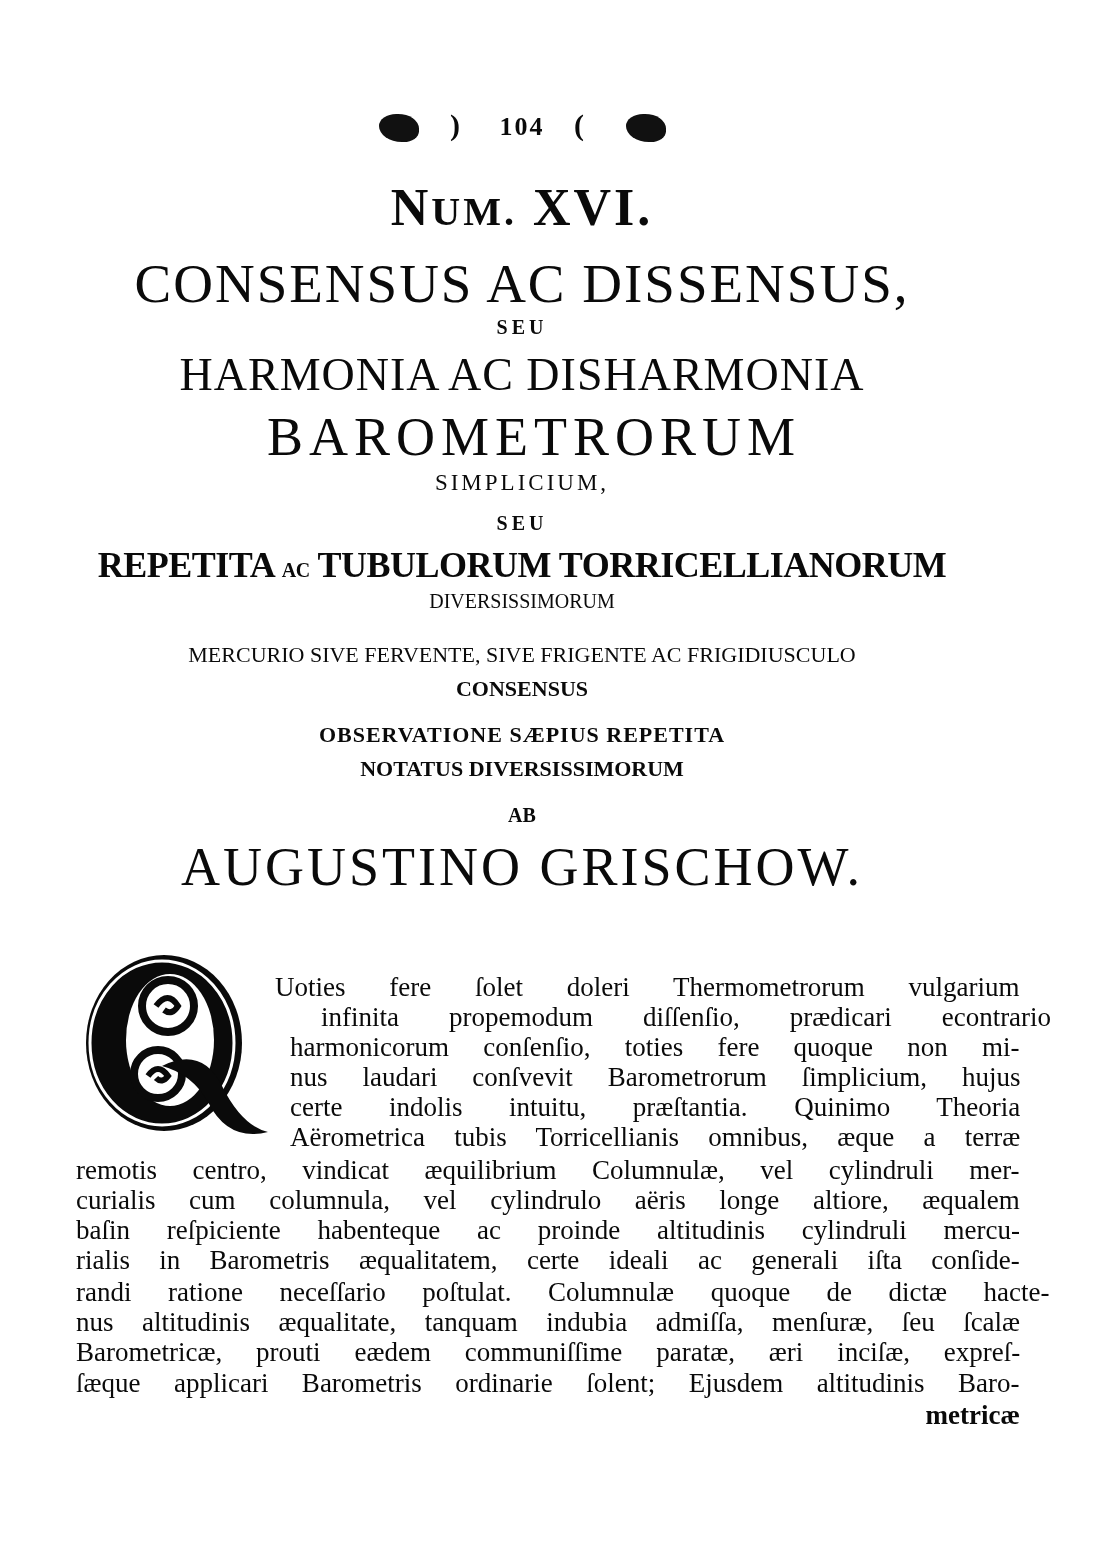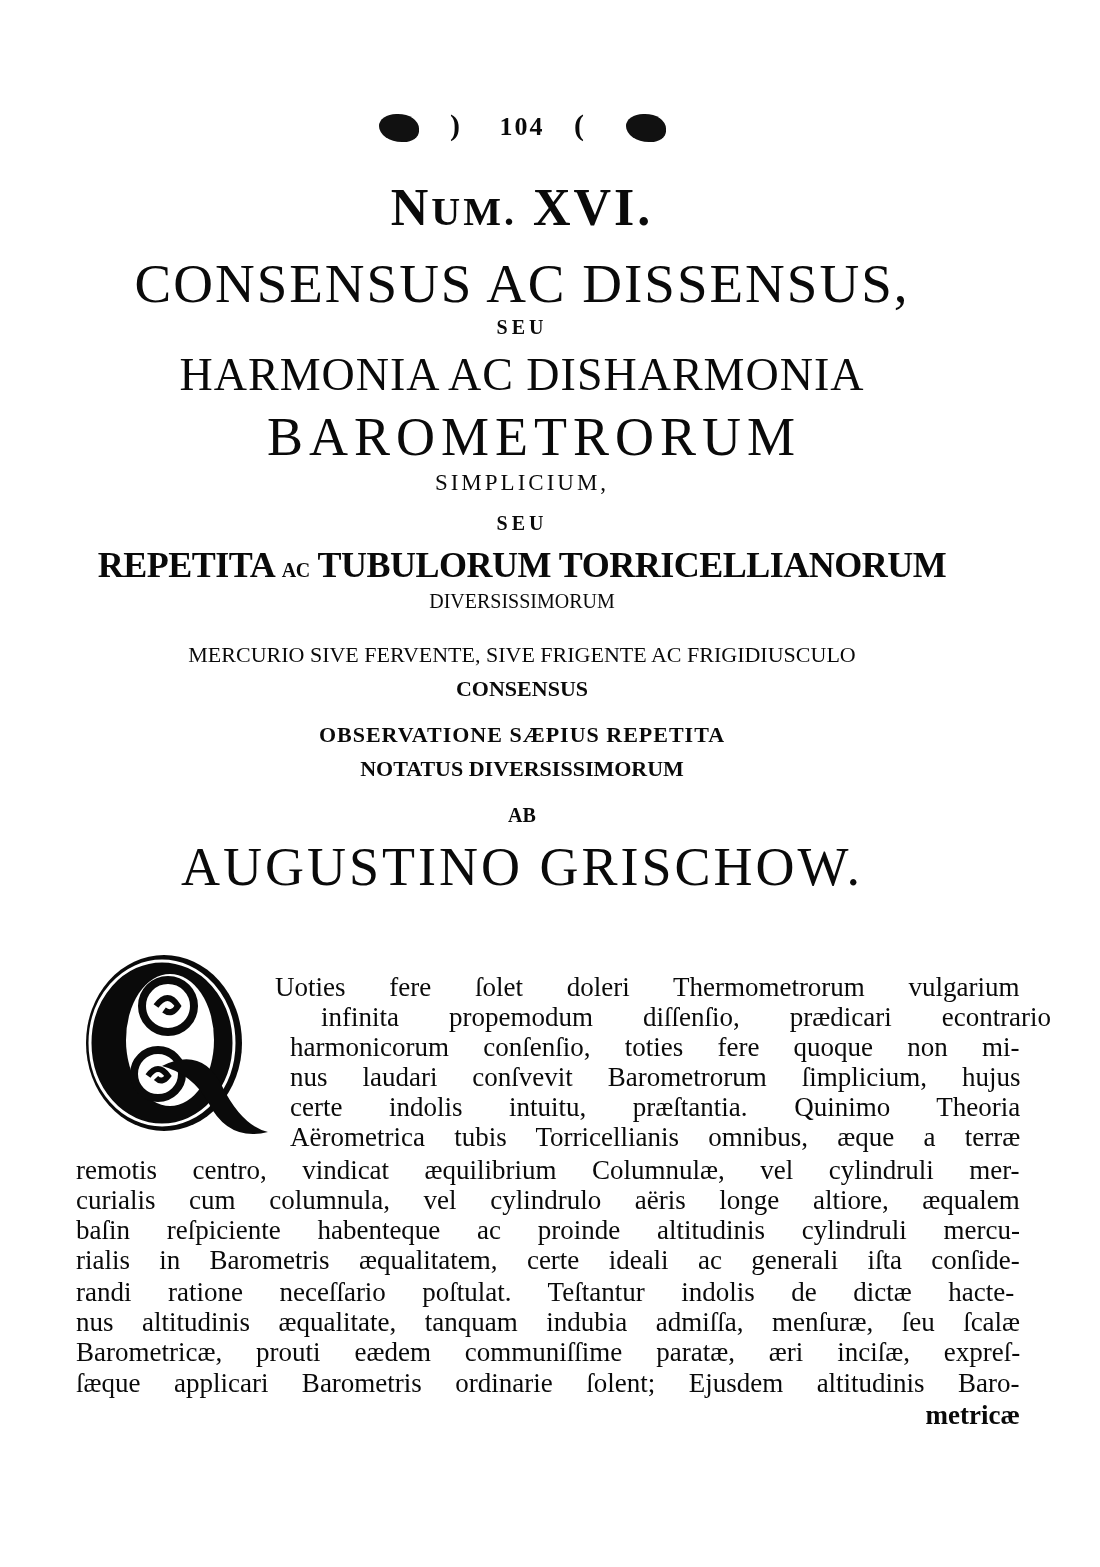--- a/index.html
+++ b/index.html
@@ -82,17 +82,17 @@
 <div class="line" style="left: 275px; top: 972px; word-spacing: 37px;">Uoties fere ſolet doleri Thermometrorum vulgarium</div>
 <div class="line" style="left: 290px; top: 1002px; word-spacing: 43.25px; margin-left: 31px;">infinita propemodum diſſenſio, prædicari econtrario</div>
 <div class="line" style="left: 290px; top: 1032px; word-spacing: 27.5px;">harmonicorum conſenſio, toties fere quoque non mi-</div>
 <div class="line" style="left: 290px; top: 1062px; word-spacing: 28.2px;">nus laudari conſvevit Barometrorum ſimplicium, hujus</div>
 <div class="line" style="left: 290px; top: 1092px; word-spacing: 39.8px;">certe indolis intuitu, præſtantia. Quinimo Theoria</div>
 <div class="line" style="left: 290px; top: 1122px; word-spacing: 22.5px;">Aërometrica tubis Torricellianis omnibus, æque a terræ</div>
 <div class="line" style="left: 76px; top: 1155px; word-spacing: 28.7143px;">remotis centro, vindicat æquilibrium Columnulæ, vel cylindruli mer-</div>
 <div class="line" style="left: 76px; top: 1185px; word-spacing: 26.875px;">curialis cum columnula, vel cylindrulo aëris longe altiore, æqualem</div>
 <div class="line" style="left: 76px; top: 1215px; word-spacing: 30px;">baſin reſpiciente habenteque ac proinde altitudinis cylindruli mercu-</div>
 <div class="line" style="left: 76px; top: 1245px; word-spacing: 22.5556px;">rialis in Barometris æqualitatem, certe ideali ac generali iſta conſide-</div>
-<div class="line" style="left: 76px; top: 1277px; word-spacing: 29.75px;">randi ratione neceſſario poſtulat. Teſtantur indolis de dictæ hacte-</div>
+<div class="line" style="left: 76px; top: 1277px; word-spacing: 29.75px;">randi ratione neceſſario poſtulat. Columnulæ quoque de dictæ hacte-</div>
 <div class="line" style="left: 76px; top: 1307px; word-spacing: 21.75px;">nus altitudinis æqualitate, tanquam indubia admiſſa, menſuræ, ſeu ſcalæ</div>
 <div class="line" style="left: 76px; top: 1337px; word-spacing: 27.1429px;">Barometricæ, prouti eædem communiſſime paratæ, æri inciſæ, expreſ-</div>
 <div class="line" style="left: 76px; top: 1368px; word-spacing: 26.7143px;">ſæque applicari Barometris ordinarie ſolent; Ejusdem altitudinis Baro-</div>
 <div class="line" style="right:80px; top:1400px; font-weight:bold;">metricæ</div>
 
 </body></html>

